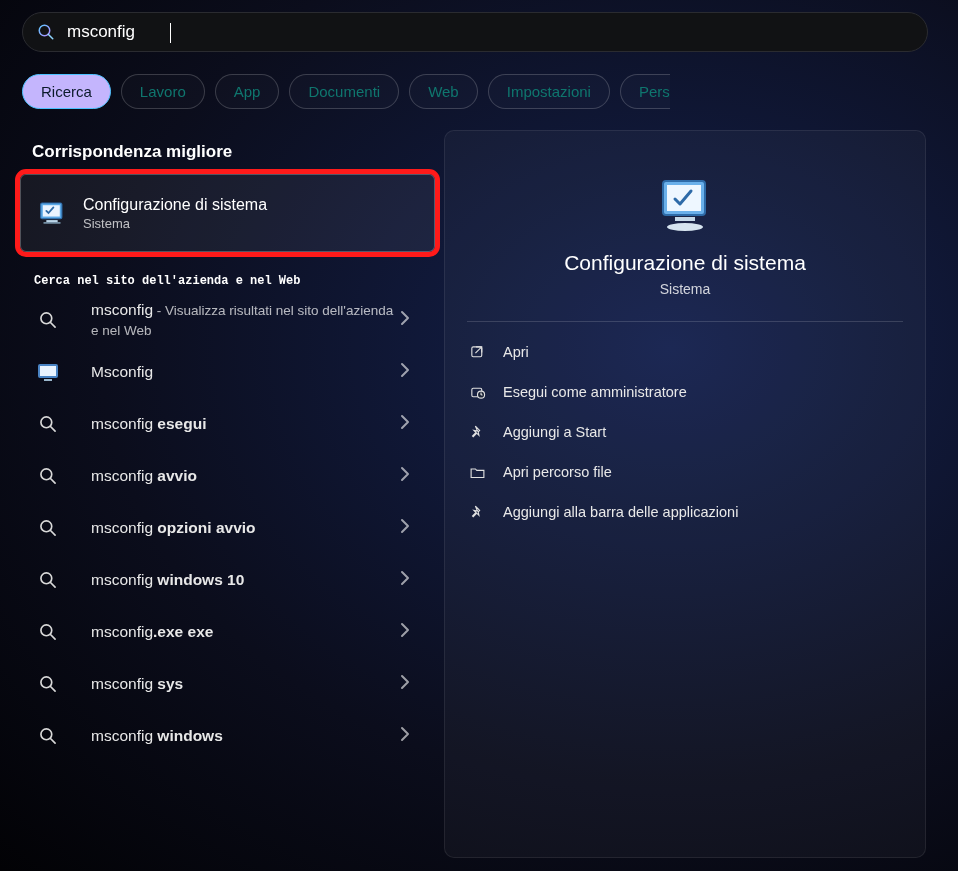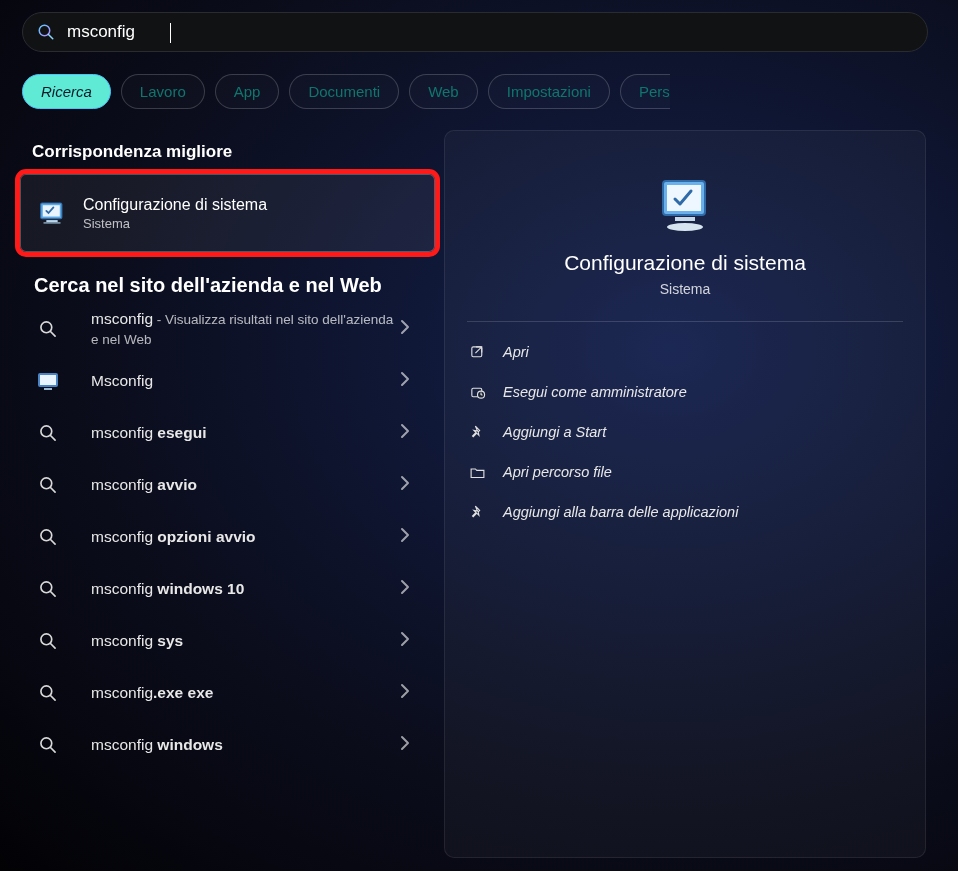--- a/index.html
+++ b/index.html
@@ -36,36 +36,36 @@
     position:absolute; left:22px; top:74px;
     display:flex; gap:10px; overflow:hidden; width:648px;
   }
   .tab {
     padding:8px 18px; border-radius:20px;
     background:rgba(255,255,255,0.02);
     border:1px solid rgba(255,255,255,0.18);
     color:#0f766e; font-size:15px; white-space:nowrap;
     cursor:pointer;
   }
-  .tab.active { background:#5eead4; color:#0b1a2a; border-color:#4cc2ff; font-weight:500;font-style:italic; }
+  .tab.active { background:#c4b5fd; color:#0b1a2a; border-color:#4cc2ff; font-weight:500; }
   .left-col { position:absolute; left:20px; top:142px; width:400px; }
   .section-h { font-size:17px; font-weight:600; color:#fff; margin:0 0 12px 12px; }
   .best-card {
     width:415px; height:78px; margin-left:0;
     background:rgba(255,255,255,0.06);
     border:1px solid rgba(255,255,255,0.25);
     border-radius:6px;
     outline:5px solid #ff1a1a;
     display:flex; align-items:center; padding:0 14px;
     gap:14px; cursor:pointer;
   }
   .best-card .app-icon { width:34px; height:34px; }
   .best-title { font-size:16px; color:#fff; }
   .best-sub { font-size:13px; color:rgba(255,255,255,0.72); margin-top:2px; }
-  .web-section-h { font-size:20px; font-weight:600; color:#fff; margin:22px 0 6px 14px; }
+  .web-section-h { font-size:12px; font-weight:600; color:#fff; margin:22px 0 6px 14px;font-family:Liberation Mono, monospace; }
   .sr-list { list-style:none; }
   .sr {
     display:flex; align-items:center;
     height:52px; padding:0 10px 0 16px;
     border-radius:6px; cursor:pointer;
     position:relative;
   }
   .sr .ricon { width:24px; display:flex; justify-content:center; margin-right:16px;}
   .sr .label { flex:1; font-size:15.5px; color:#e8e8e8; line-height:1.25;margin-left:15px; }
   .sr .label .sub { font-size:13.5px; color:rgba(255,255,255,0.7); }
@@ -82,21 +82,21 @@
     color:#fff;
   }
   .hero-icon { width:64px; height:64px; margin:42px auto 14px; display:block; }
   .hero-title { text-align:center; font-size:21px; font-weight:400; }
   .hero-sub { text-align:center; font-size:14px; color:rgba(255,255,255,0.8); margin-top:6px; }
   .hr { height:1px; background:rgba(255,255,255,0.15); margin:24px 22px 10px; }
   .actions { list-style:none; margin:0 6px; }
   .action {
     display:flex; align-items:center; height:40px;
     padding:0 16px; border-radius:6px; cursor:pointer;
-    font-size:14.5px; color:#e8e8e8; gap:16px;font-style:italic;
+    font-size:14.5px; color:#e8e8e8; gap:16px;
   }
   .action .aicon { width:20px; display:flex; justify-content:center; }
   .action svg { width:17px; height:17px; stroke:#e0e0e0; fill:none; stroke-width:1.6; }
 </style>
 </head>
 <body>
 
 <div class="search-bar">
   <span class="search-icon-circle">
     <svg viewBox="0 0 24 24">
@@ -216,33 +216,33 @@
             <path d="M2 2 l6 6 l-6 6" fill="none" stroke="currentColor" stroke-width="2" stroke-linecap="round" stroke-linejoin="round"></path>
           </svg></span>
       </li>
       <li class="sr">
         <span class="ricon mag">
           <svg viewBox="0 0 24 24">
             <circle cx="10" cy="10" r="6.5" fill="none" stroke="#d8d8d8" stroke-width="2"></circle>
             <line x1="15" y1="15" x2="20.5" y2="20.5" stroke="#d8d8d8" stroke-width="2" stroke-linecap="round"></line>
           </svg>
         </span>
+        <span class="label"><span>msconfig</span><b>.exe exe</b></span>
+        <span class="chev"><svg width="10" height="16" viewBox="0 0 10 16">
+            <path d="M2 2 l6 6 l-6 6" fill="none" stroke="currentColor" stroke-width="2" stroke-linecap="round" stroke-linejoin="round"></path>
+          </svg></span>
+      </li>
+      <li class="sr">
+        <span class="ricon mag">
+          <svg viewBox="0 0 24 24">
+            <circle cx="10" cy="10" r="6.5" fill="none" stroke="#d8d8d8" stroke-width="2"></circle>
+            <line x1="15" y1="15" x2="20.5" y2="20.5" stroke="#d8d8d8" stroke-width="2" stroke-linecap="round"></line>
+          </svg>
+        </span>
         <span class="label"><span>msconfig </span><b>sys</b></span>
-        <span class="chev"><svg width="10" height="16" viewBox="0 0 10 16">
-            <path d="M2 2 l6 6 l-6 6" fill="none" stroke="currentColor" stroke-width="2" stroke-linecap="round" stroke-linejoin="round"></path>
-          </svg></span>
-      </li>
-      <li class="sr">
-        <span class="ricon mag">
-          <svg viewBox="0 0 24 24">
-            <circle cx="10" cy="10" r="6.5" fill="none" stroke="#d8d8d8" stroke-width="2"></circle>
-            <line x1="15" y1="15" x2="20.5" y2="20.5" stroke="#d8d8d8" stroke-width="2" stroke-linecap="round"></line>
-          </svg>
-        </span>
-        <span class="label"><span>msconfig</span><b>.exe exe</b></span>
         <span class="chev"><svg width="10" height="16" viewBox="0 0 10 16">
             <path d="M2 2 l6 6 l-6 6" fill="none" stroke="currentColor" stroke-width="2" stroke-linecap="round" stroke-linejoin="round"></path>
           </svg></span>
       </li>
       <li class="sr">
         <span class="ricon mag">
           <svg viewBox="0 0 24 24">
             <circle cx="10" cy="10" r="6.5" fill="none" stroke="#d8d8d8" stroke-width="2"></circle>
             <line x1="15" y1="15" x2="20.5" y2="20.5" stroke="#d8d8d8" stroke-width="2" stroke-linecap="round"></line>
           </svg>

